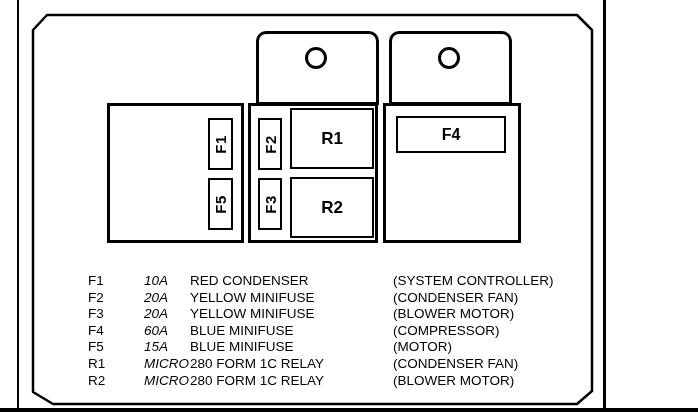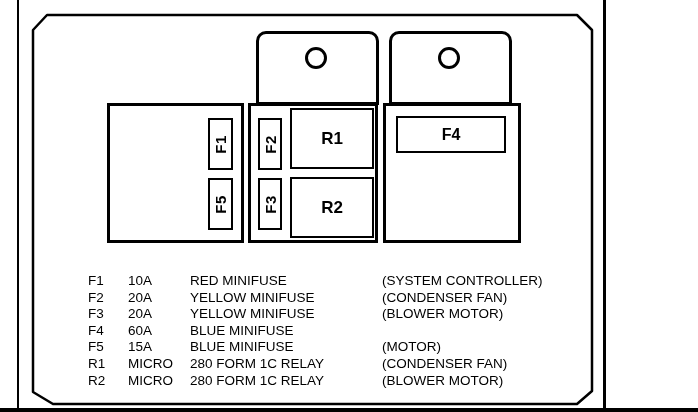--- a/index.html
+++ b/index.html
@@ -85,23 +85,23 @@
   .legend { left: 88px; top: 273px; width: 505px; z-index: 5; }
   .legend-row {
     position: relative;
     height: 16.6px;
     font-size: 13.5px;
     line-height: 16.6px;
     white-space: nowrap;
   }
   .legend-row span { position: absolute; top: 0; }
   .cell-id      { left: 0; }
-  .cell-rating  { left: 40px; }
+  .cell-rating  { left: 56px; font-style: italic; }
   .cell-type    { left: 102px; }
-  .cell-circuit { left: 294px; text-align: right; }
+  .cell-circuit { left: 305px; text-align: right; }
 </style>
 </head>
 <body>
 
 <div class="stage">
 
   <div class="abs rule-left"></div>
   <div class="abs rule-right"></div>
   <div class="abs rule-bottom"></div>
 
@@ -137,39 +137,40 @@
     <span>R2</span>
   </div>
   <div class="abs cavity f4">
     <span>F4</span>
   </div>
 
   <div class="abs legend">
     <div class="legend-row">
       <span class="cell-id">F1</span>
       <span class="cell-rating">10A</span>
-      <span class="cell-type">RED MINIFUSE</span>
+      <span class="cell-type">RED CONDENSER</span>
       <span class="cell-circuit">(SYSTEM CONTROLLER)</span>
     </div>
     <div class="legend-row">
       <span class="cell-id">F2</span>
       <span class="cell-rating">20A</span>
       <span class="cell-type">YELLOW MINIFUSE</span>
       <span class="cell-circuit">(CONDENSER FAN)</span>
     </div>
     <div class="legend-row">
       <span class="cell-id">F3</span>
       <span class="cell-rating">20A</span>
       <span class="cell-type">YELLOW MINIFUSE</span>
       <span class="cell-circuit">(BLOWER MOTOR)</span>
     </div>
     <div class="legend-row">
       <span class="cell-id">F4</span>
       <span class="cell-rating">60A</span>
       <span class="cell-type">BLUE MINIFUSE</span>
+      <span class="cell-circuit">(COMPRESSOR)</span>
     </div>
     <div class="legend-row">
       <span class="cell-id">F5</span>
       <span class="cell-rating">15A</span>
       <span class="cell-type">BLUE MINIFUSE</span>
       <span class="cell-circuit">(MOTOR)</span>
     </div>
     <div class="legend-row">
       <span class="cell-id">R1</span>
       <span class="cell-rating">MICRO</span>

